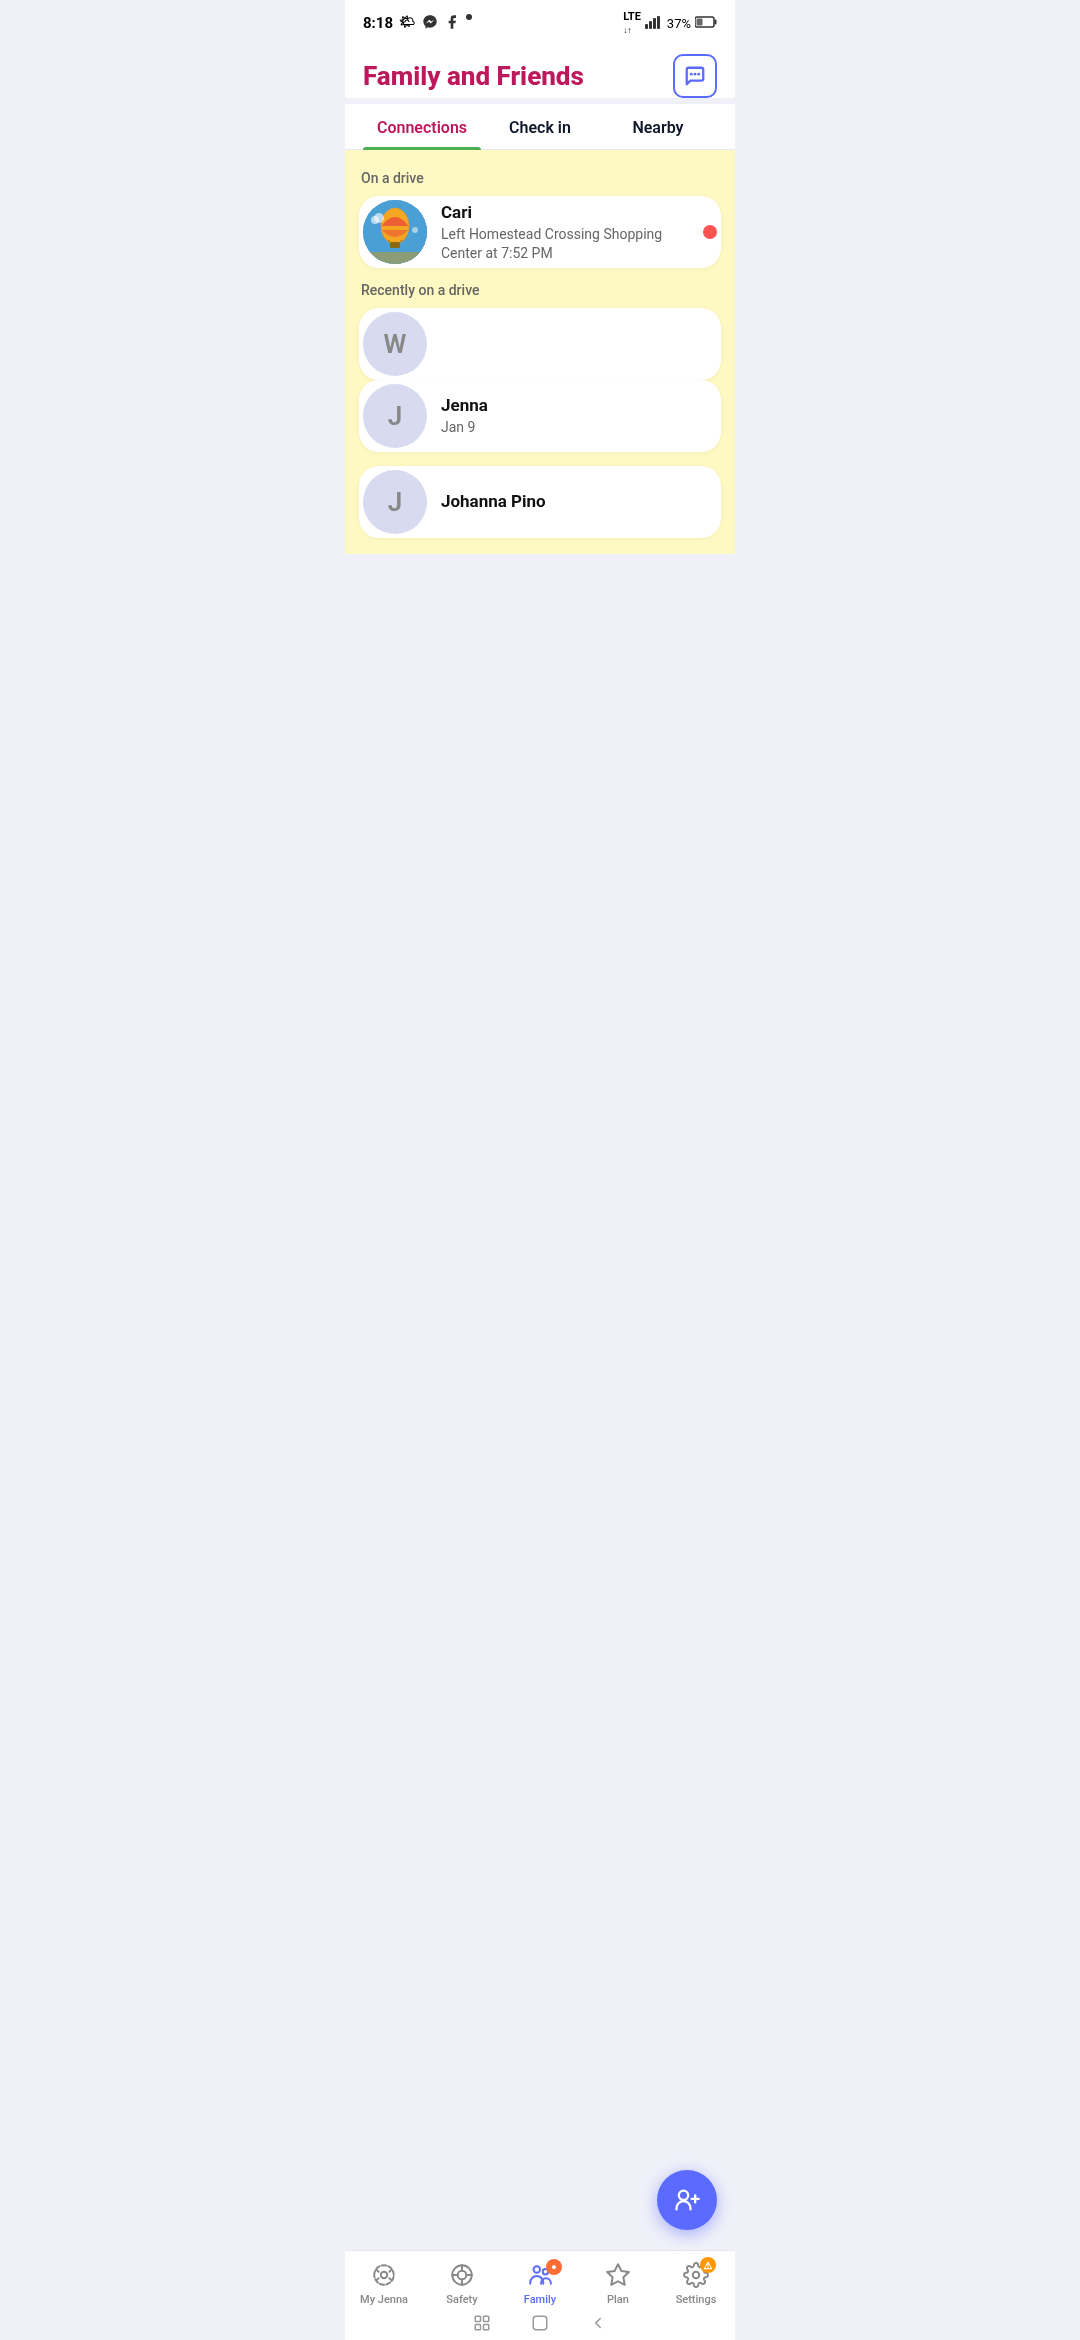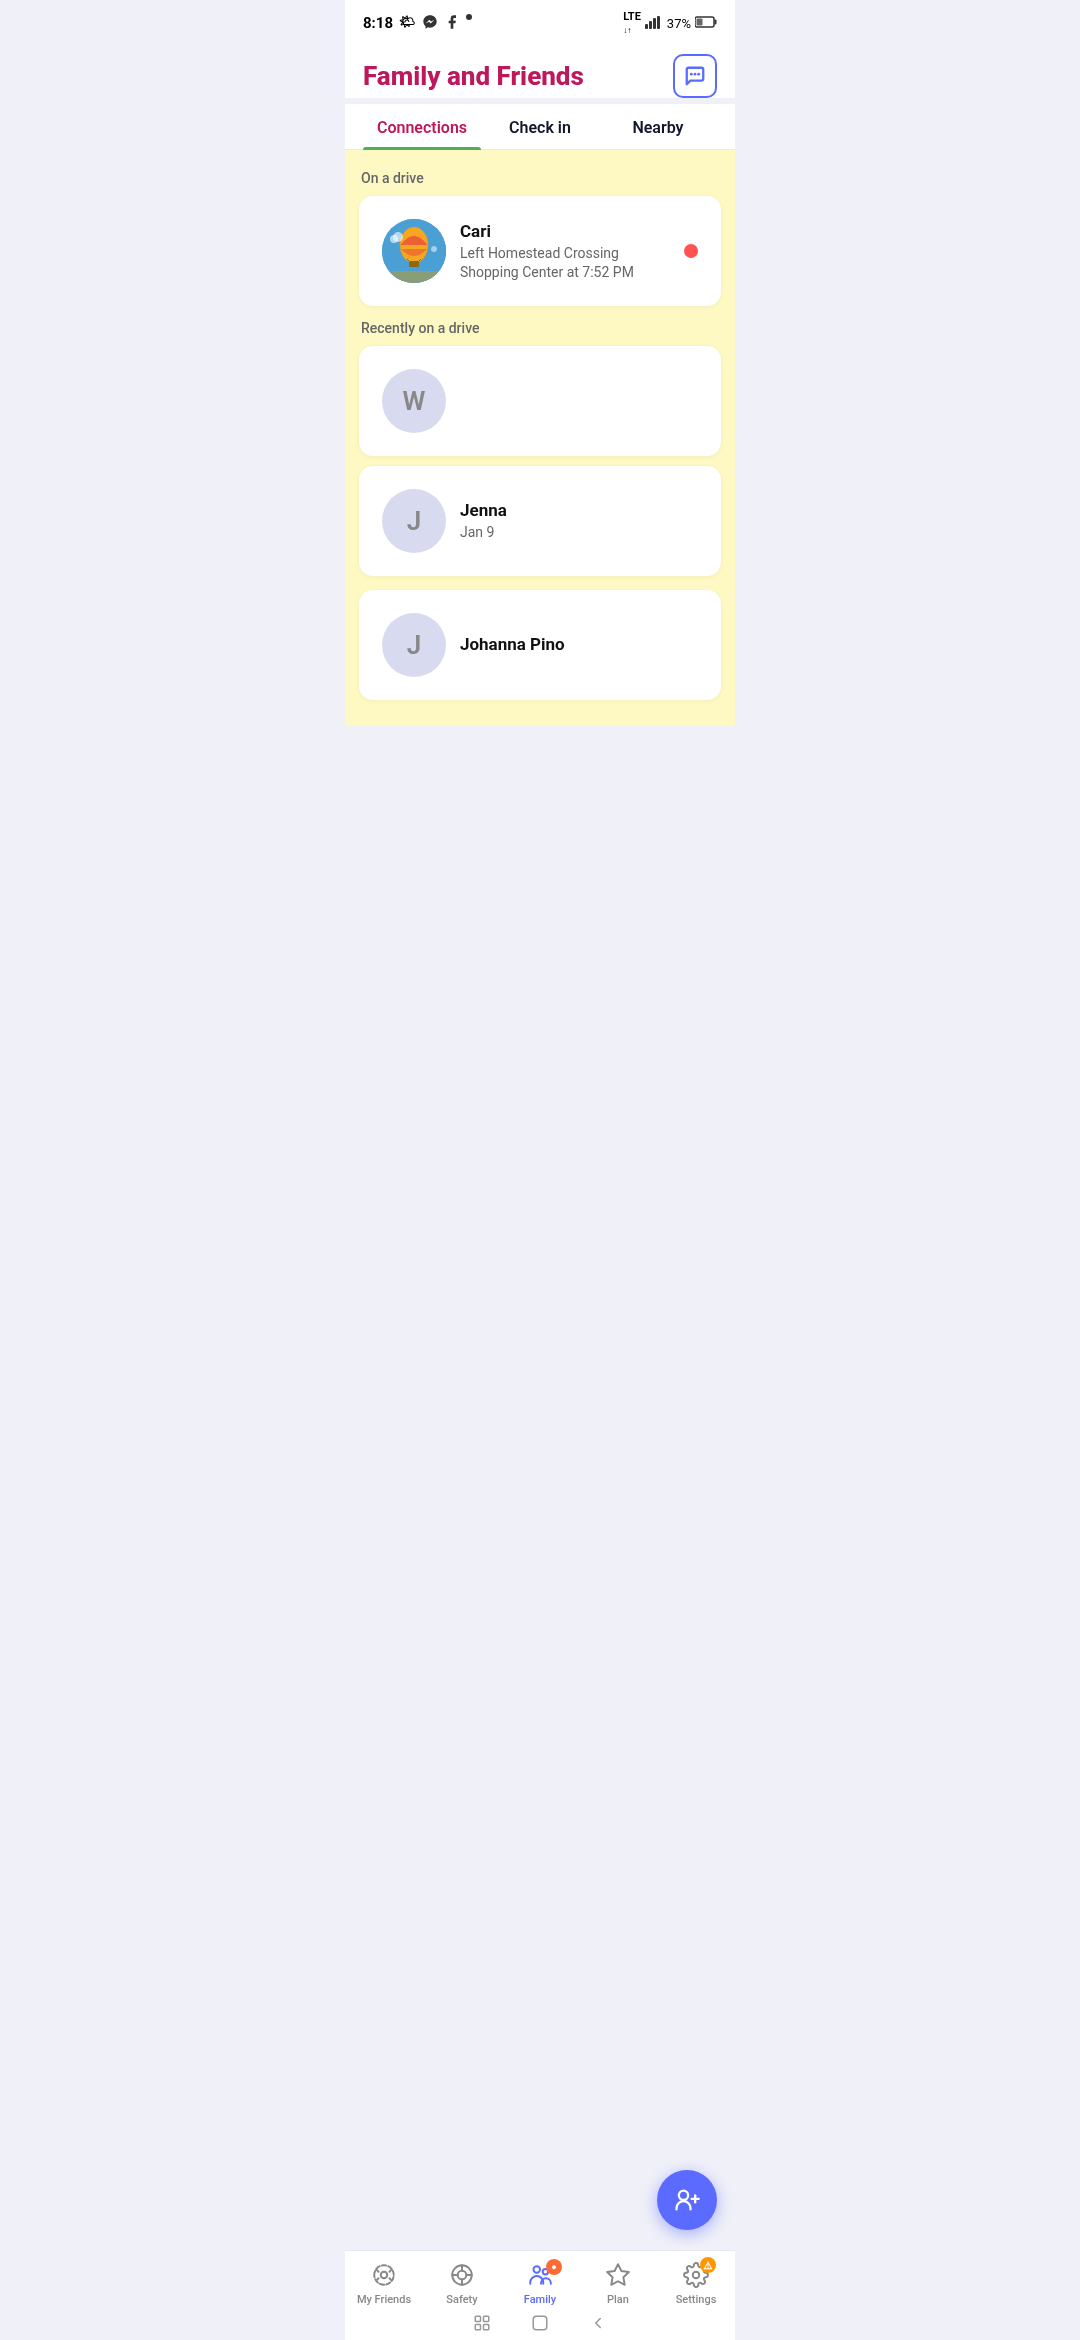--- a/index.html
+++ b/index.html
@@ -108,23 +108,23 @@
       font-size: 14px;
       color: #666;
       font-weight: 500;
       margin-bottom: 10px;
       margin-top: 4px;
       padding-left: 2px;
     }
 
     .card {
       background: #fff;
-      border-radius: 14px;
-      padding: 23px;
-      margin-bottom: 10px;
+      border-radius: 20px;
+      padding: 4px;
+      margin-bottom: 0;
       display: flex;
       align-items: center;
       gap: 14px;
       box-shadow: 0 1px 4px rgba(0,0,0,0.05);
     }
 
     .avatar {
       width: 64px;
       height: 64px;
       border-radius: 50%;
@@ -422,21 +422,21 @@
 <div class="bottom-nav">
 
   <div class="nav-item">
     <div class="nav-icon">
       <svg width="26" height="26" viewBox="0 0 24 24" fill="none" stroke="#888" stroke-width="1.8" stroke-linecap="round" stroke-linejoin="round">
         <circle cx="12" cy="12" r="3"></circle>
         <path d="M3 12a9 9 0 019-9 9 9 0 010 18 9 9 0 01-9-9z" stroke-dasharray="4 2"></path>
         <path d="M5 17l2-2M19 7l-2 2M5 7l2 2M19 17l-2-2"></path>
       </svg>
     </div>
-    <span class="nav-label">My Friends</span>
+    <span class="nav-label">My Jenna</span>
   </div>
 
   <div class="nav-item">
     <div class="nav-icon">
       <svg width="26" height="26" viewBox="0 0 24 24" fill="none" stroke="#888" stroke-width="1.8" stroke-linecap="round" stroke-linejoin="round">
         <circle cx="12" cy="12" r="9"></circle>
         <circle cx="12" cy="12" r="4"></circle>
         <line x1="12" y1="3" x2="12" y2="8"></line>
         <line x1="12" y1="16" x2="12" y2="21"></line>
         <line x1="3" y1="12" x2="8" y2="12"></line>

